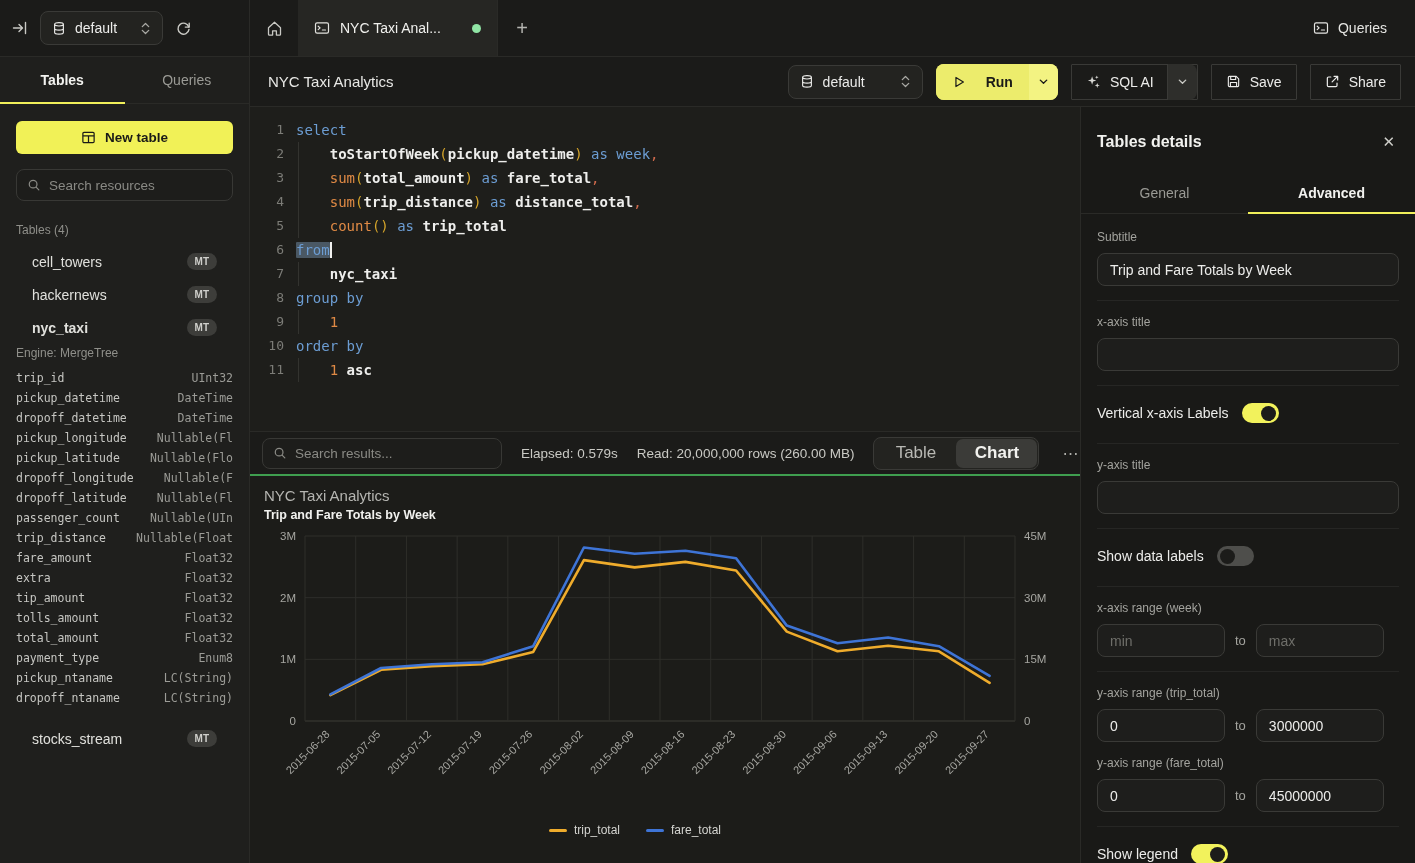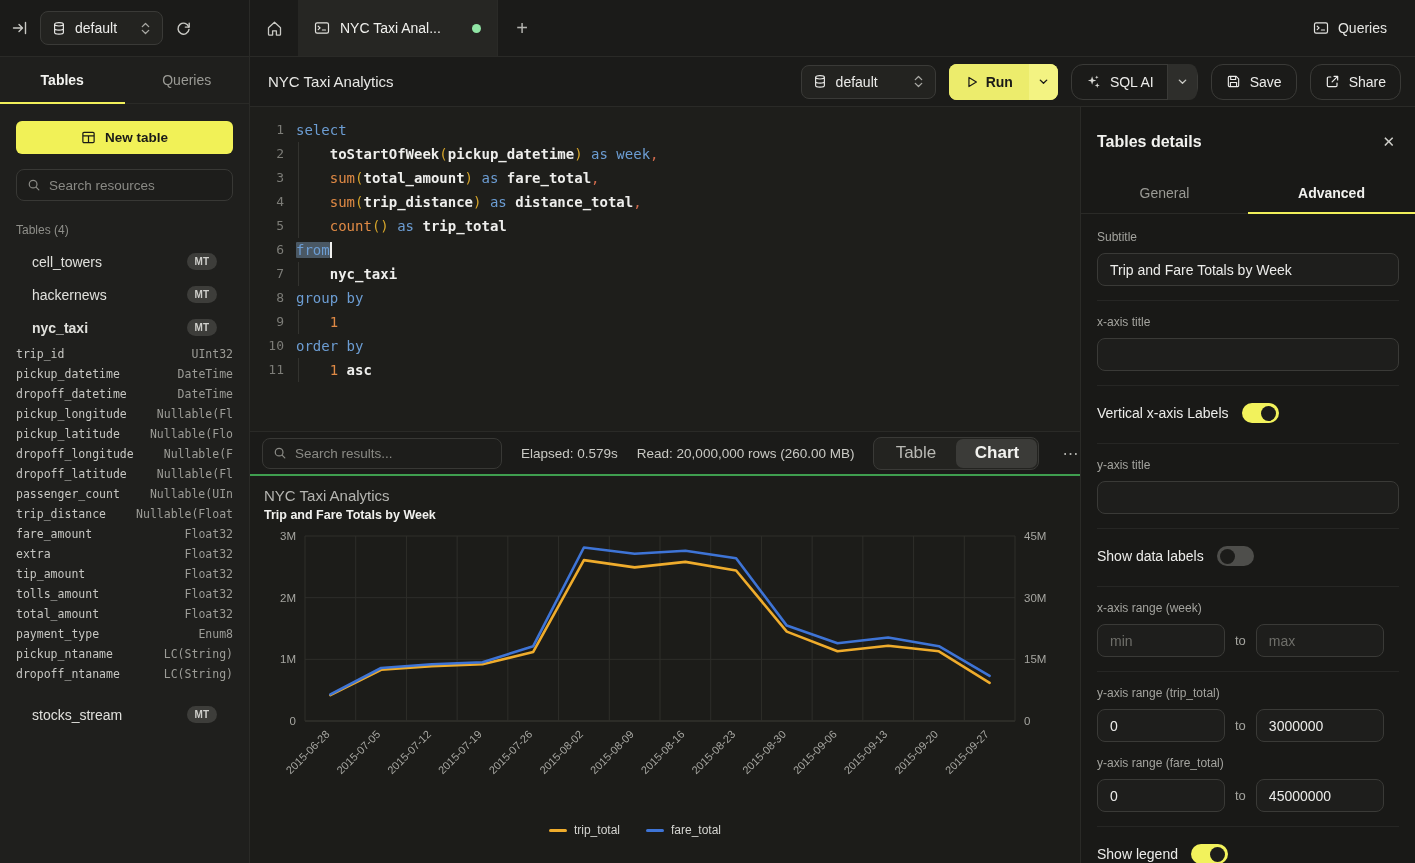--- a/index.html
+++ b/index.html
@@ -37,23 +37,23 @@
   .engine-line{padding:2px 16px 8px;font-size:12px;color:#8f8f8a}
   .col-row{display:flex;justify-content:space-between;padding:0 16px;height:20px;line-height:20px;
     font-family:"DejaVu Sans Mono",monospace;font-size:11.5px}
   .col-name{color:#c6c6c2;white-space:nowrap}
   .col-type{color:#9c9c97;white-space:nowrap}
   .cols-gap{height:14px}
   
   .right-region{display:flex;flex-direction:column;width:1165px}
   .main-toolbar{height:50px;flex:none;display:flex;align-items:center;background:#1b1b19;border-bottom:1px solid #2a2a27;padding:0 14px 0 18px;gap:13px}
   .doc-title{font-size:15px;color:#e8e8e5;margin-right:auto}
-  .btn{height:36px;display:flex;align-items:center;gap:9px;padding:0 14px;border:1px solid #3a3a37;border-radius:12px;background:transparent;color:#ececea;font-size:14px;cursor:pointer;font-family:inherit}
+  .btn{height:36px;display:flex;align-items:center;gap:9px;padding:0 14px;border:1px solid #3a3a37;border-radius:1px;background:transparent;color:#ececea;font-size:14px;cursor:pointer;font-family:inherit}
   .run-btn{height:36px;display:flex;align-items:stretch;border-radius:8px;overflow:hidden;cursor:pointer;border:none;padding:0;background:#ecec6c}
-  .run-main{display:flex;align-items:center;gap:7px;padding:0 16px;background:#ecec6c;color:#1b1b18;font-weight:600;font-size:14px}
+  .run-main{display:flex;align-items:center;gap:20px;padding:0 16px;background:#ecec6c;color:#1b1b18;font-weight:600;font-size:14px}
   .run-caret{display:flex;align-items:center;padding:0 9px;background:#f3f382;color:#1b1b18}
   .split-caret{display:flex;align-items:center;padding:0 9px;background:#2e2e2b;color:#c9c9c4;border-left:1px solid #3a3a37;margin:-1px -14px -1px 4px;border-radius:0 8px 8px 0;align-self:stretch}
   .content-row{display:flex;flex:1;min-height:0}
   .main-col{width:830px;flex:none;display:flex;flex-direction:column}
   
   .editor{height:324px;flex:none;background:#1e1e1b;padding-top:11px;font-family:"DejaVu Sans Mono",monospace;font-size:14px;overflow:hidden}
   .editor-line{display:flex;height:24px;line-height:24px;position:relative}
   .gutter{width:34px;text-align:right;color:#7c7c77;flex:none;font-size:13px}
   .code{white-space:pre;padding-left:12px}
   .editor-line.ind::before{content:'';position:absolute;left:48px;top:0;bottom:0;border-left:1px solid #33332f}
@@ -201,20 +201,21 @@
           <span class="mt-badge">MT</span>
         </div>
         <div class="table-row">
           <span class="table-name">hackernews</span>
           <span class="mt-badge">MT</span>
         </div>
         <div class="table-row">
           <span class="table-name" style="font-weight: 700;">nyc_taxi</span>
           <span class="mt-badge">MT</span>
         </div>
+        <div class="engine-line">Engine: MergeTree</div>
         <div class="col-row">
           <span class="col-name">trip_id</span>
           <span class="col-type">UInt32</span>
         </div>
         <div class="col-row">
           <span class="col-name">pickup_datetime</span>
           <span class="col-type">DateTime</span>
         </div>
         <div class="col-row">
           <span class="col-name">dropoff_datetime</span>

